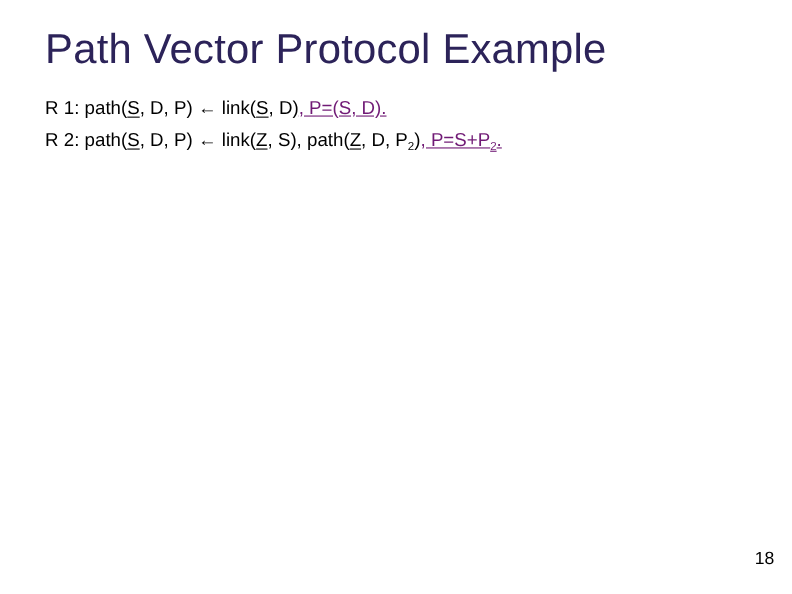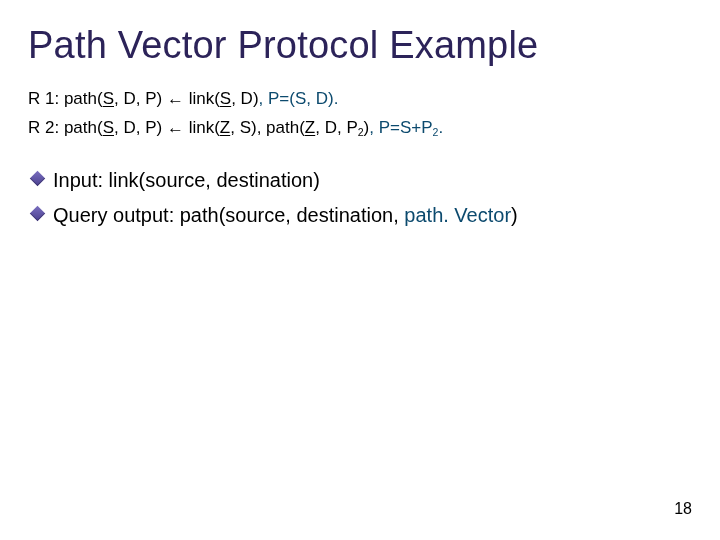--- a/index.html
+++ b/index.html
@@ -10,38 +10,38 @@
     background: #fff;
     font-family: Verdana, Geneva, sans-serif;
     color: #000;
     overflow: hidden;
   }
   .slide {
     position: relative;
     width: 720px;
     height: 540px;
     box-sizing: border-box;
-    padding: 18px 28px 0 28px;
+    padding: 18px 28px 0 41px;
   }
   .title {
     font-size: 38px;
     font-weight: 400;
     color: #2c2359;
     margin: 6px 0 18px 0;
     letter-spacing: 0.2px;
   }
   .rules {
     font-size: 17px;
     line-height: 1.7;
     margin-bottom: 22px;
   }
   .rules .row {
     white-space: nowrap;
   }
-  .red { color: #0c4a6e; }
+  .red { color: #701a75; text-decoration: underline; }
   .u {
     text-decoration: underline;
     text-underline-offset: 2px;
   }
   .sub {
     font-size: 0.62em;
     vertical-align: -0.25em;
     position: relative;
   }
   .bullets {
@@ -59,21 +59,21 @@
     flex: 0 0 auto;
     width: 11px;
     height: 11px;
     margin-top: 8px;
     transform: rotate(45deg);
     background: linear-gradient(135deg, #7a6fbf 0%, #4a3f8f 100%);
     box-shadow: inset -1px -1px 0 rgba(0,0,0,0.25);
   }
   .pagenum {
     position: absolute;
-    right: 28px;
+    right: 16px;
     bottom: 22px;
     font-size: 16px;
     color: #000;
   }
 </style>
 </head>
 <body>
 
 <div class="slide">
 
@@ -81,27 +81,15 @@
 
   <div class="rules">
     <div class="row">
       <span>R 1: </span><span>path(</span><span class="u">S</span><span>, D, P) </span><span>←</span><span> link(</span><span class="u">S</span><span>, D)</span><span class="red">, P=(S, D).</span>
     </div>
     <div class="row">
       <span>R 2: </span><span>path(</span><span class="u">S</span><span>, D, P) </span><span>←</span><span> link(</span><span class="u">Z</span><span>, S), path(</span><span class="u">Z</span><span>, D, P</span><span class="sub">2</span><span>)</span><span class="red">, P=S+P</span><span class="red sub">2</span><span class="red">.</span>
     </div>
   </div>
 
-  <div class="bullets">
-    <div class="bullet-row">
-      <div class="diamond-icon"></div>
-      <div>Input: link(source, destination)</div>
-    </div>
-    <div class="bullet-row">
-      <div class="diamond-icon"></div>
-      <div>
-        <span>Query output: path(source, destination, </span><span class="red">path. Vector</span><span>)</span>
-      </div>
-    </div>
-  </div>
 
   <div class="pagenum">18</div>
 </div>
 
 </body></html>

